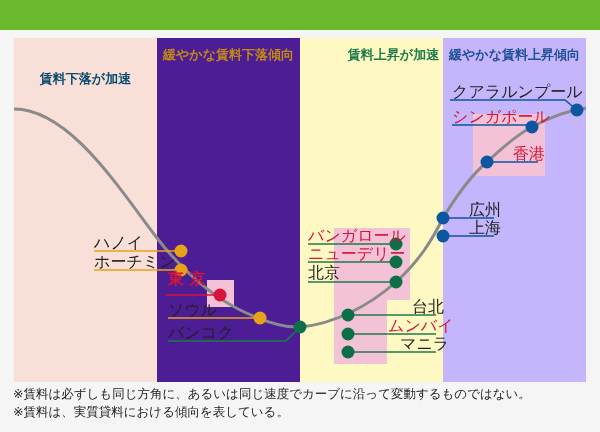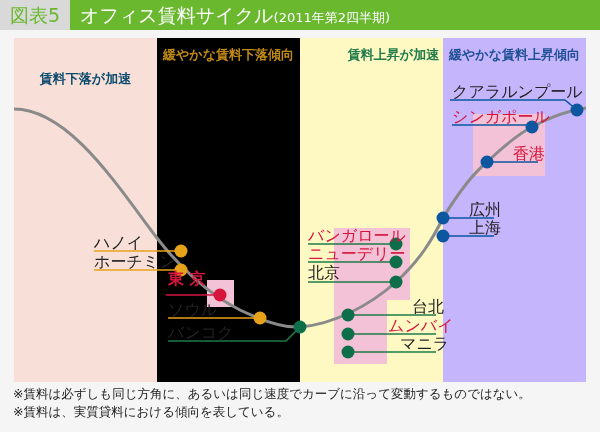--- a/index.html
+++ b/index.html
@@ -12,28 +12,26 @@
   .panel .head{position:absolute;top:8px;left:0;right:0;text-align:center;font-size:13px;font-weight:bold;white-space:nowrap;}
   svg.chart{position:absolute;left:0;top:0;}
   .lbl{position:absolute;font-size:16px;color:#222;white-space:nowrap;line-height:14px;}
   .lbl.red{color:#d6143c;}
   .note{position:absolute;left:13px;font-size:12.5px;color:#222;white-space:nowrap;}
 </style>
 </head>
 <body>
 
 <div class="titlebar">
-  <div class="fig-label">図表5</div>
-  <div class="fig-title"><span>オフィス賃料サイクル</span><span class="sub">(2011年第2四半期)</span></div>
 </div>
 
 <div class="panel" style="left:14px;width:143px;background:#f8e0d8;">
   <div class="head" style="color:#0c4a6e;margin-top:24px;">賃料下落が加速</div>
 </div>
-<div class="panel" style="left:157px;width:143px;background:#000000;">
+<div class="panel" style="left:157px;width:143px;background:#4c1d95;">
   <div class="head" style="color:#c08a14;">緩やかな賃料下落傾向</div>
 </div>
 <div class="panel" style="left:300px;width:143px;background:#fef9c3;padding-left:44px;">
   <div class="head" style="color:#1e7a4a;">賃料上昇が加速</div>
 </div>
 <div class="panel" style="left:443px;width:143px;background:#c4b5fd;">
   <div class="head" style="color:#1f4f94;">緩やかな賃料上昇傾向</div>
 </div>
 
 <svg class="chart" width="600" height="432">

